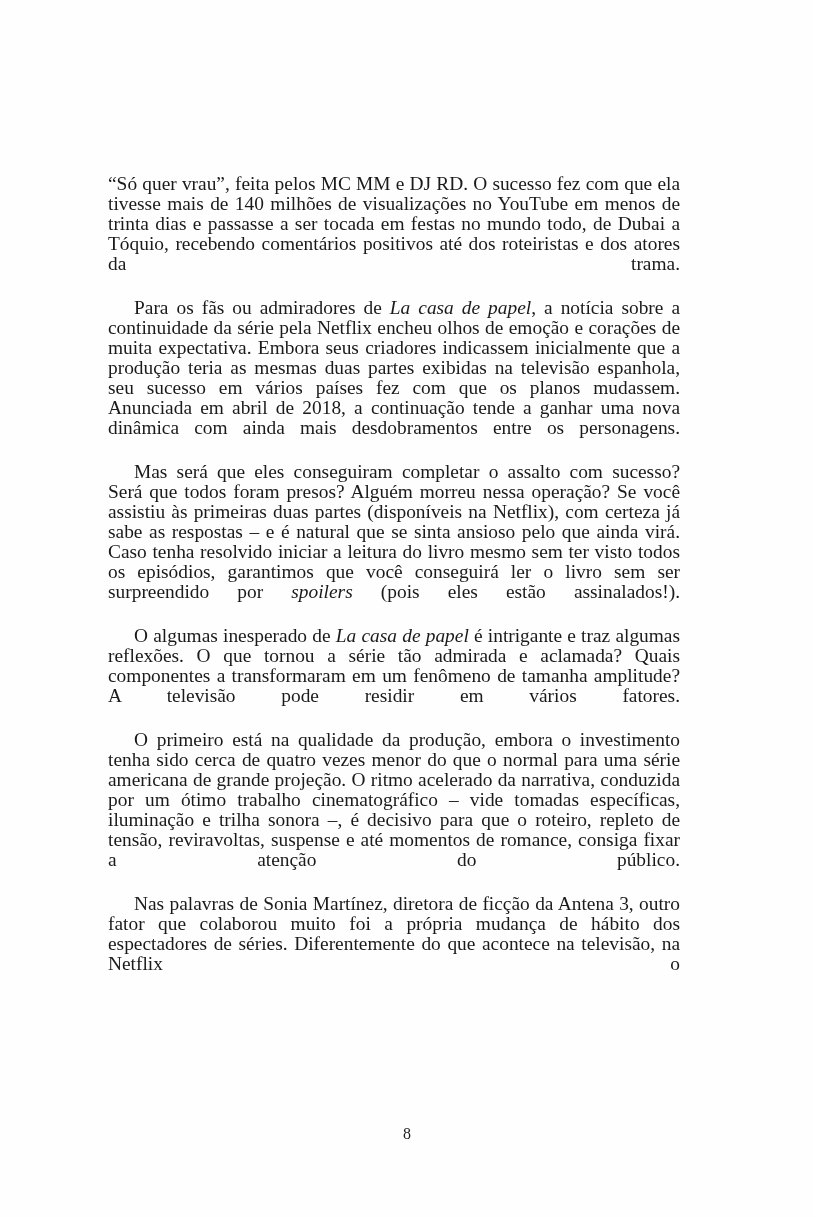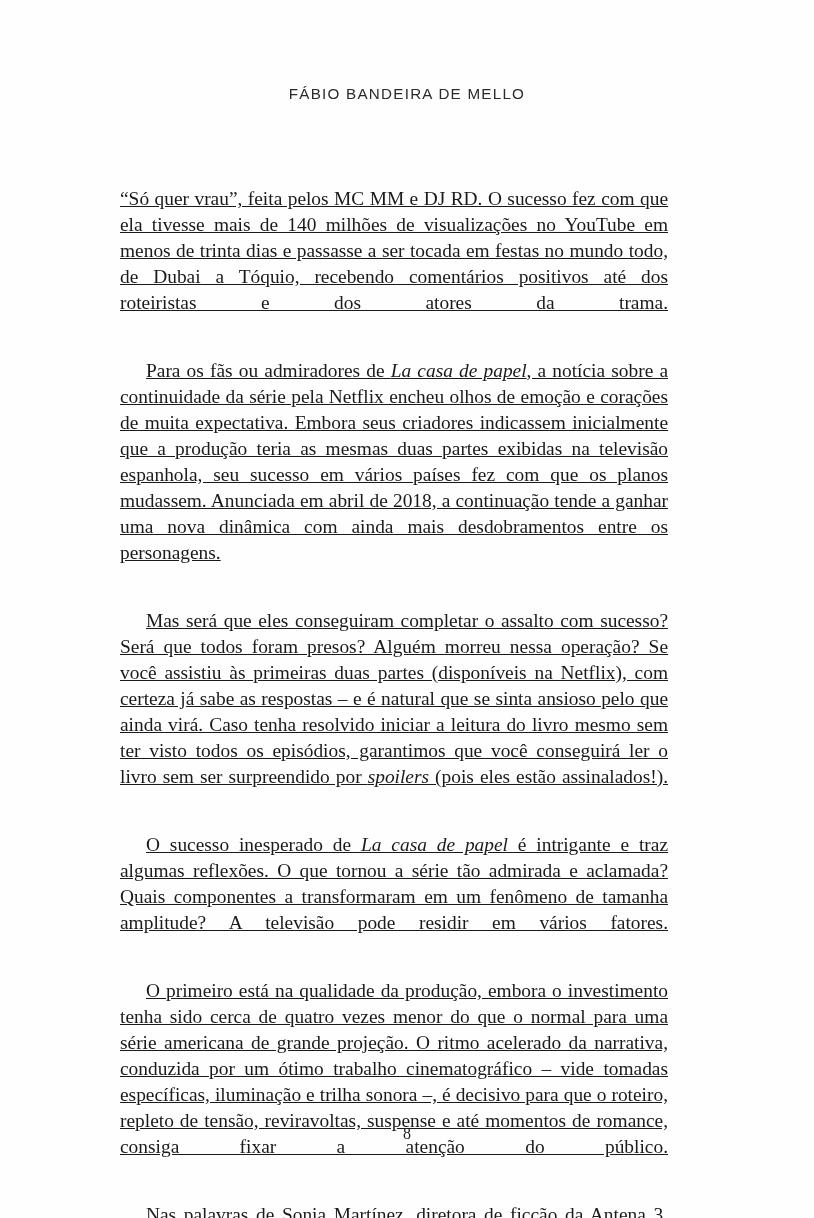--- a/index.html
+++ b/index.html
@@ -42,30 +42,29 @@
 
   
   .text-block {
     position: absolute;
     top: 170px;
     left: 104px;
     width: 580px;
   }
 
   .para {
-    margin: 16px;
+    margin: 4px;
     text-align: justify;
     text-justify: inter-word;
     font-size: 19.4px;
-    line-height: 26px;
+    line-height: 20px;
     color: #1a1a1a;
     hyphens: none;
     -webkit-hyphens: none;
     word-spacing: 0.1px;
-    text-decoration: underline;
   }
   .para.indent {
     text-indent: 26px;
   }
   .para em, .para i {
     font-style: italic;
   }
 
   
   .para::after {
@@ -85,26 +84,25 @@
     font-size: 16px;
     color: #1f1f1f;
     line-height: 1;
   }
 </style>
 </head>
 <body>
 
 <div class="page" style="background: rgb(254, 254, 254); color: rgb(26, 26, 26);">
 
-  <div class="running-header">FÁBIO BANDEIRA DE MELLO</div>
 
   <div class="text-block">
       <p class="para"><span>“Só quer vrau”, feita pelos MC MM e DJ RD. O sucesso fez com que ela tivesse mais de 140 milhões de visualizações no YouTube em menos de trinta dias e passasse a ser tocada em festas no mundo todo, de Dubai a Tóquio, recebendo comentários positivos até dos roteiristas e dos atores da trama.</span></p>
       <p class="para indent"><span>Para os fãs ou admiradores de </span><em>La casa de papel</em><span>, a notícia sobre a continuidade da série pela Netflix encheu olhos de emoção e corações de muita expectativa. Embora seus criadores indicassem inicialmente que a produção teria as mesmas duas partes exibidas na televisão espanhola, seu sucesso em vários países fez com que os planos mudassem. Anunciada em abril de 2018, a continuação tende a ganhar uma nova dinâmica com ainda mais desdobramentos entre os personagens.</span></p>
       <p class="para indent"><span>Mas será que eles conseguiram completar o assalto com sucesso? Será que todos foram presos? Alguém morreu nessa operação? Se você assistiu às primeiras duas partes (disponíveis na Netflix), com certeza já sabe as respostas – e é natural que se sinta ansioso pelo que ainda virá. Caso tenha resolvido iniciar a leitura do livro mesmo sem ter visto todos os episódios, garantimos que você conseguirá ler o livro sem ser surpreendido por </span><em>spoilers</em><span> (pois eles estão assinalados!).</span></p>
-      <p class="para indent"><span>O sucesso inesperado de </span><em>La casa de papel</em><span> é intrigante e traz algumas reflexões. O que tornou a série tão admirada e aclamada? Quais componentes a transformaram em um fenômeno de tamanha amplitude? A televisão pode residir em vários fatores.</span></p>
+      <p class="para indent"><span>O algumas inesperado de </span><em>La casa de papel</em><span> é intrigante e traz algumas reflexões. O que tornou a série tão admirada e aclamada? Quais componentes a transformaram em um fenômeno de tamanha amplitude? A televisão pode residir em vários fatores.</span></p>
       <p class="para indent"><span>O primeiro está na qualidade da produção, embora o investimento tenha sido cerca de quatro vezes menor do que o normal para uma série americana de grande projeção. O ritmo acelerado da narrativa, conduzida por um ótimo trabalho cinematográfico – vide tomadas específicas, iluminação e trilha sonora –, é decisivo para que o roteiro, repleto de tensão, reviravoltas, suspense e até momentos de romance, consiga fixar a atenção do público.</span></p>
       <p class="para indent"><span>Nas palavras de Sonia Martínez, diretora de ficção da Antena 3, outro fator que colaborou muito foi a própria mudança de hábito dos espectadores de séries. Diferentemente do que acontece na televisão, na Netflix o</span></p>
     </div>
 
   <div class="folio">8</div>
 
 </div>
 
 </body></html>

